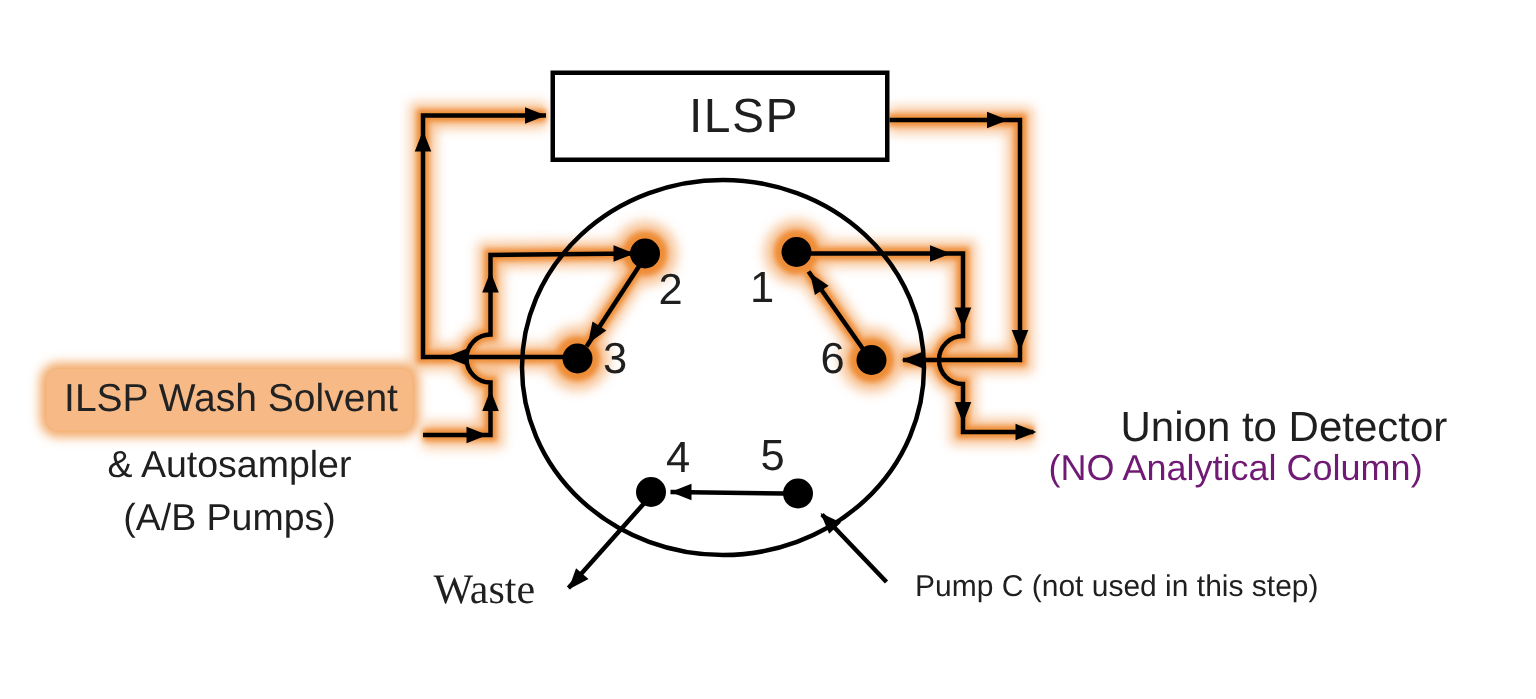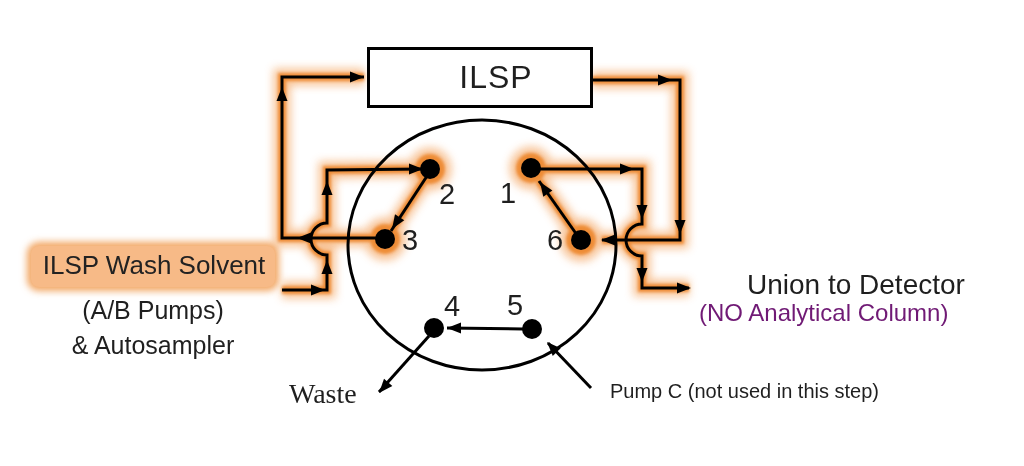--- a/index.html
+++ b/index.html
@@ -172,22 +172,22 @@
   <div class="port-num" style="left:447px; top:194px;">2</div>
   <div class="port-num" style="left:410px; top:240px;">3</div>
   <div class="port-num" style="left:452px; top:306px;">4</div>
   <div class="port-num" style="left:515px; top:305px;">5</div>
   <div class="port-num" style="left:555px; top:240px;">6</div>
 
   <div class="wash-block">
     <div class="wash-line1">
       <span class="wash-hl">ILSP Wash Solvent</span>
     </div>
+    <div class="wash-line">&amp; Autosampler</div>
     <div class="wash-line">(A/B Pumps)</div>
-    <div class="wash-line">&amp; Autosampler</div>
   </div>
 
   <div class="union-block">
     <div class="union-line1">Union to Detector</div>
     <div class="union-line2">(NO Analytical Column)</div>
   </div>
 
   <div class="waste-label">Waste</div>
   <div class="pumpc-label">Pump C (not used in this step)</div>
 

